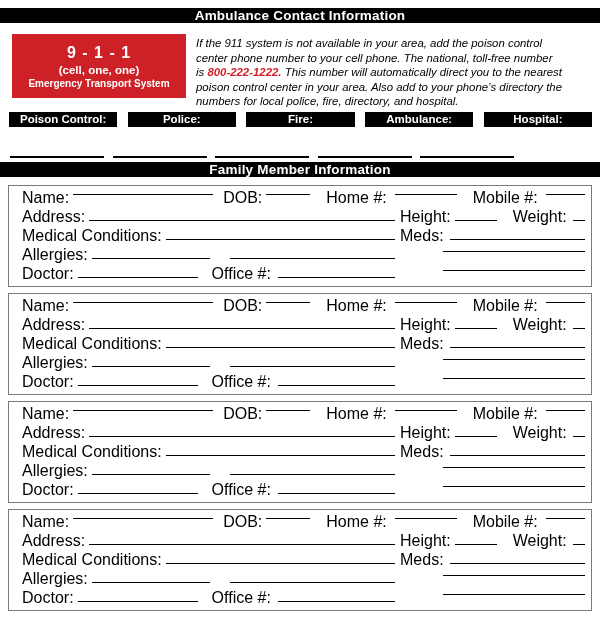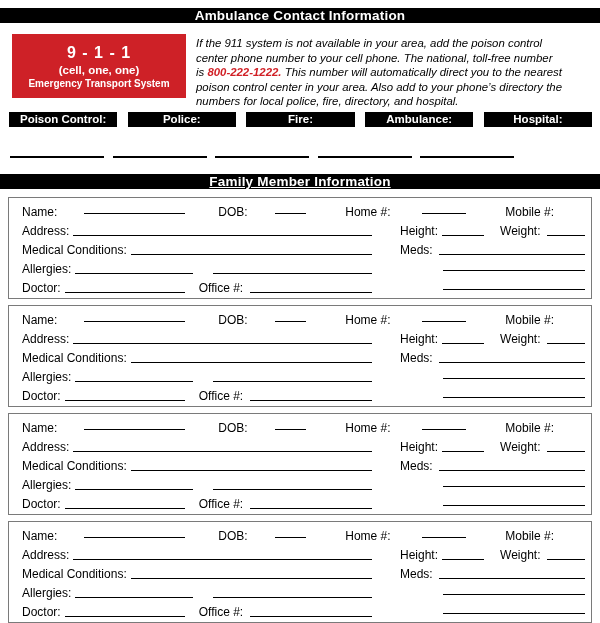--- a/index.html
+++ b/index.html
@@ -36,21 +36,21 @@
   }
   .blank-row { display:flex; gap:8.5px; margin:29px 0 0 10px; }
   .contact-line { width:94px; height:0; border-bottom:2px solid #000; }
 
   .members { margin-top:8px; }
   .member-block {
     height:102px; margin:0 8px 6px 8px;
     border:1px solid #7a7a7a;
     padding:5px 6px 0 13px;
   }
-  .frow { height:19px; display:flex; align-items:center; font-size:12px;gap:23px; }
+  .frow { height:19px; display:flex; align-items:flex-start; font-size:16px; }
   .frow .lbl { white-space:nowrap; line-height:13px; }
   .ln { border-bottom:1.5px solid #000; height:4px; margin-bottom:2px; }
   .left  { flex:1; display:flex; align-items:flex-end; margin-right:5px; }
   .right { width:185px; min-width:185px; display:flex; align-items:flex-end; }
   .grow { flex:1; }
 </style>
 </head>
 <body>
 
 <div class="bar">
@@ -81,21 +81,21 @@
 </div>
 
 <div class="blank-row">
   <div class="contact-line"></div>
   <div class="contact-line"></div>
   <div class="contact-line"></div>
   <div class="contact-line"></div>
   <div class="contact-line"></div>
 </div>
 
-<div class="bar" style="margin-top:16px;text-decoration:underline;">
+<div class="bar" style="margin-top:4px;">
   <span>Family Member Information</span>
 </div>
 
 <div class="members">
   <div class="member-block">
     <div class="frow">
       <span class="lbl">Name:</span>
       <div class="ln" style="width:140px; margin-left:4px;"></div>
       <span class="lbl" style="margin-left:10px;">DOB:</span>
       <div class="ln" style="width:44px; margin-left:4px;"></div>

